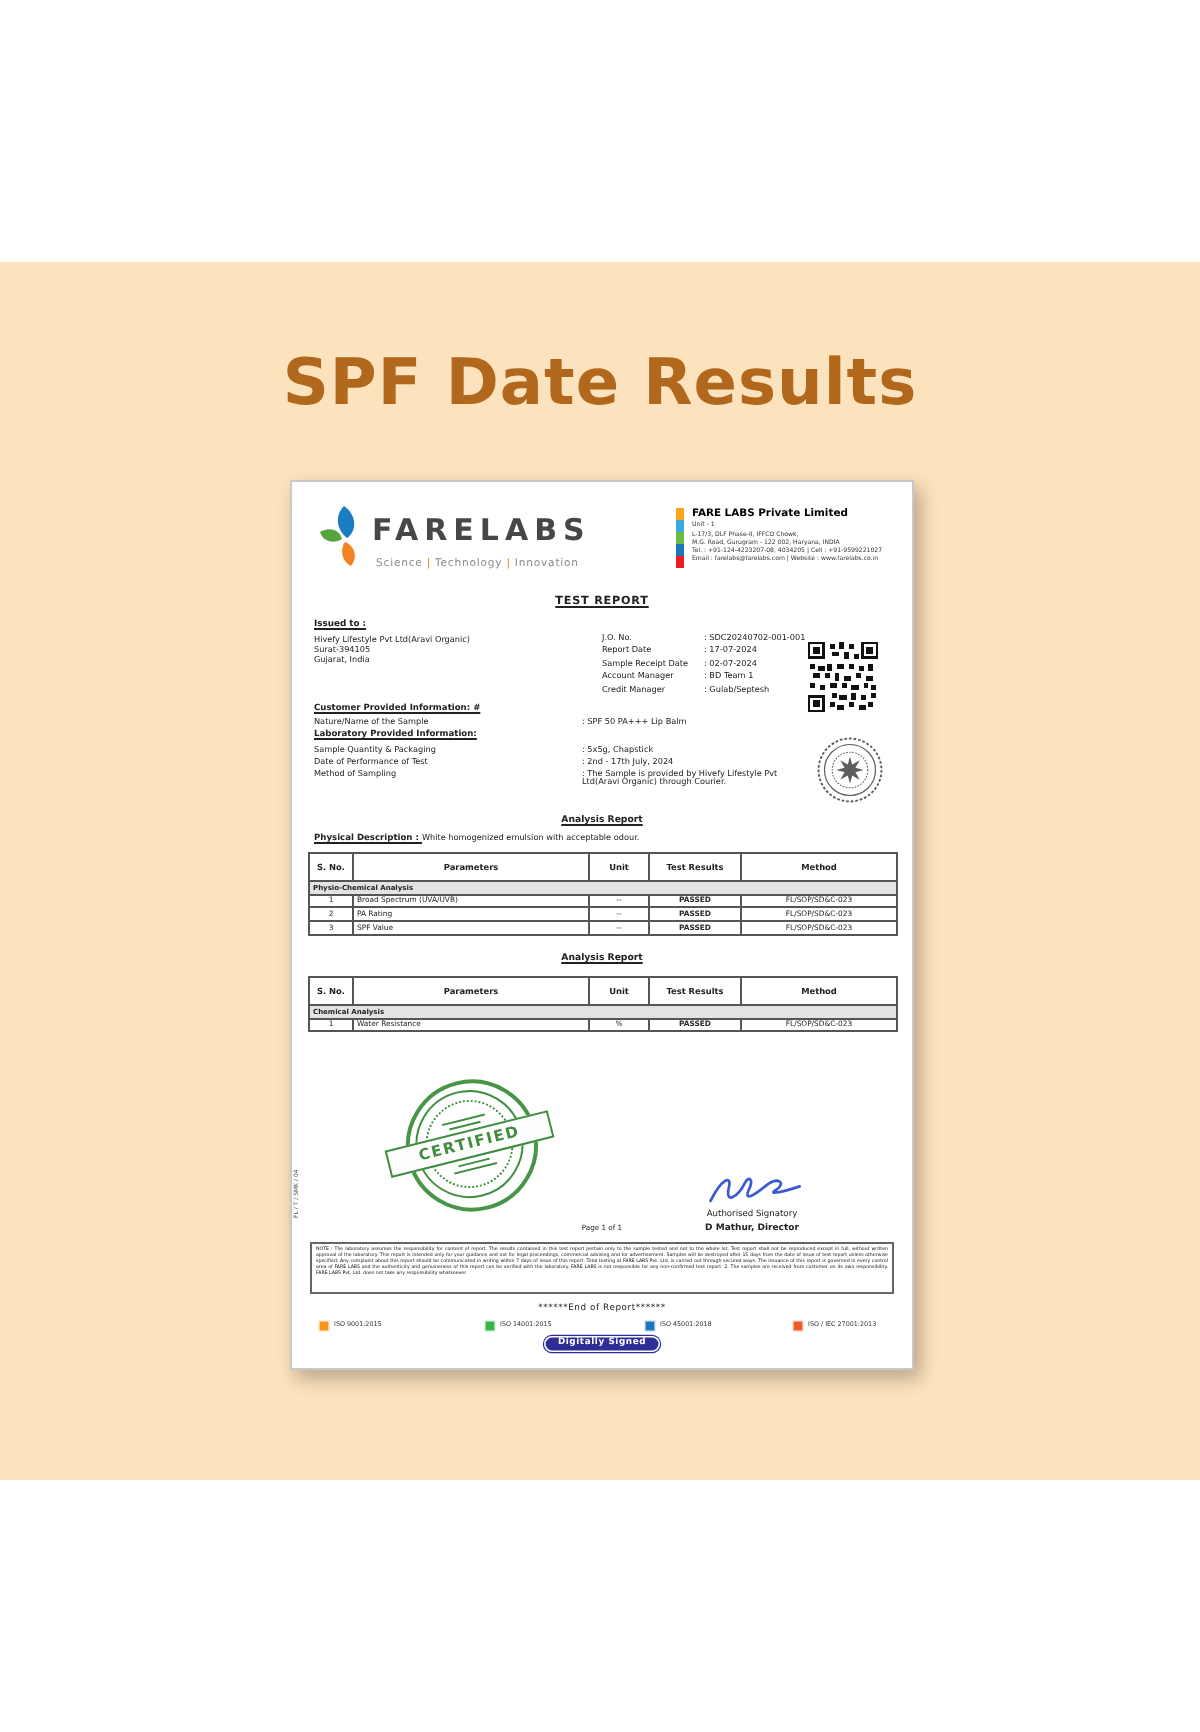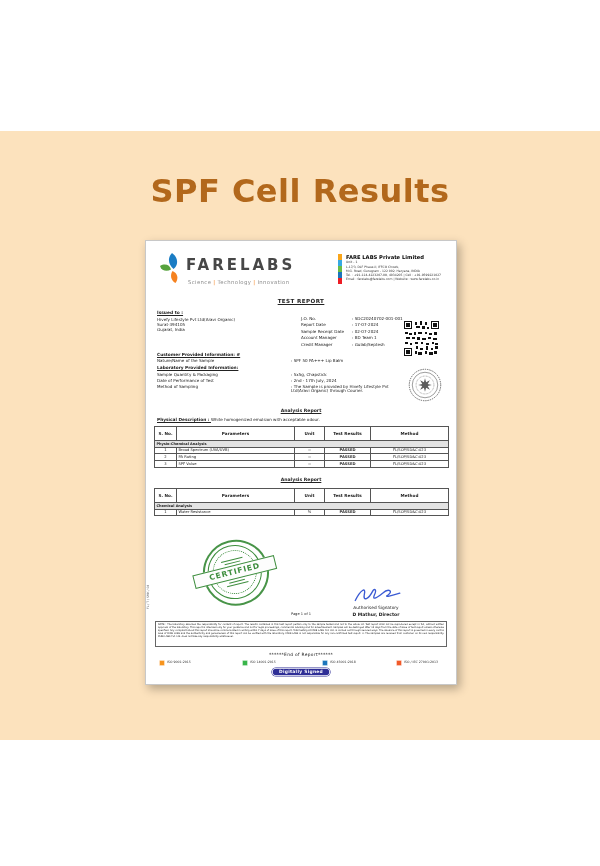--- a/index.html
+++ b/index.html
@@ -69,21 +69,21 @@
   .dsign{left:0;top:426.5px;width:310px;display:flex;justify-content:center}
   .dsign .pill{background:#2e2e96;color:#fff;font-size:4.4px;font-weight:bold;padding:1.6px 7px;
                border-radius:5px;box-shadow:inset 0 0 0 .8px #fff,0 0 0 .6px #2e2e96;letter-spacing:.3px}
   .sidecode{left:1px;top:368px;font-size:3px;color:#555;transform:rotate(-90deg);transform-origin:left top;white-space:nowrap}
 </style>
 </head>
 <body>
 
 <div class="abs band"></div>
 
-<div class="abs banner-title">SPF Cell Results</div>
+<div class="abs banner-title">SPF Date Results</div>
 
 <div class="abs page">
 
   <svg class="abs logo-icon" viewBox="0 0 24 30">
     <path d="M13 0 C19 4 20 12 14.5 16 C9.5 12 8 5 13 0 Z" fill="#1a7dc4"></path>
     <path d="M1 13 C6 10 11 12 12 16.5 C8 19 2.5 18 1 13 Z" fill="#57a33e"></path>
     <path d="M13.5 18 C18.5 20 20 25.5 16.5 30 C11.5 27.5 11 21.5 13.5 18 Z" fill="#f58220"></path>
   </svg>
   <div class="abs wordmark">FARELABS</div>
   <div class="abs tagline">

